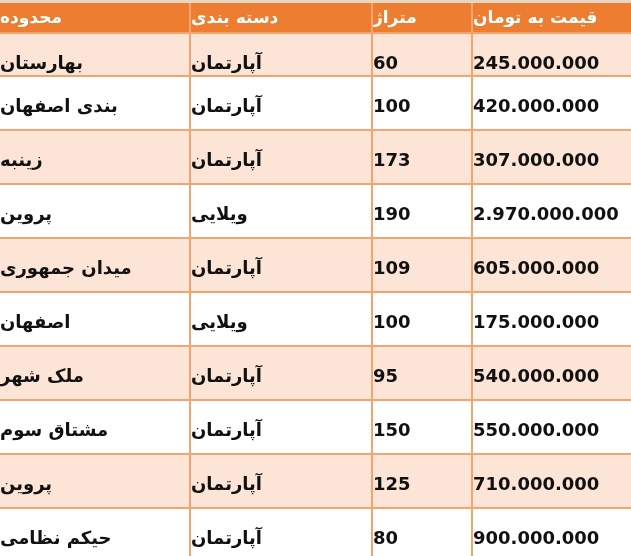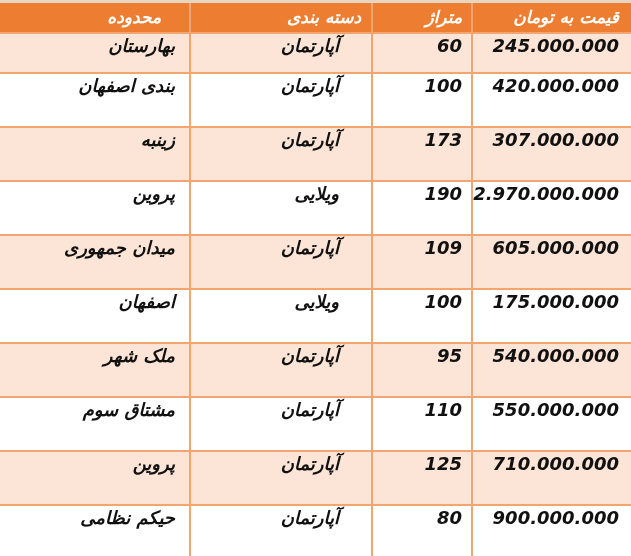--- a/index.html
+++ b/index.html
@@ -15,42 +15,41 @@
   }
   table.price-table {
     width: 631px;
     border-collapse: collapse;
     border-style: hidden; 
     table-layout: fixed;
     direction: rtl;
   }
   .price-table th, .price-table td {
     border: 2px solid var(--border, #f2a571);
-    text-align: right;
+    text-align: left;
     white-space: nowrap;
     overflow: hidden;
-    font-style: italic;
   }
   .price-table thead tr { height: 30px; }
   .price-table thead th {
     background: var(--header-bg, #ed7d31);
     color: var(--header-text, #ffffff);
     font-size: 17px;
     font-weight: bold;
     vertical-align: middle;
     line-height: 1.1;
   }
   .price-table tbody tr { height: 54px; }
   .price-table tbody tr:first-child { height: 40px; }
   .price-table tbody td {
     color: var(--text, #111111);
     font-size: 18px;
     font-weight: bold;
     vertical-align: top;
-    padding-top: 1px;
+    padding-top: 18px;
     line-height: 1.25;
     background: var(--row-even-bg, #ffffff);
   }
   .price-table tbody tr:nth-child(odd) td {
     background: var(--row-odd-bg, #fce4d6);
   }
   
   th.col-price, td.col-price       { padding-right: 12px; margin-top: 48px; }
   th.col-area, td.col-area         { padding-right: 9px; }
   th.col-category                  { padding-right: 10px; }
@@ -116,21 +115,21 @@
         <td class="col-district">اصفهان</td>
       </tr>
       <tr>
         <td class="col-price">540.000.000</td>
         <td class="col-area">95</td>
         <td class="col-category">آپارتمان</td>
         <td class="col-district">ملک شهر</td>
       </tr>
       <tr>
         <td class="col-price">550.000.000</td>
-        <td class="col-area">110</td>
+        <td class="col-area">150</td>
         <td class="col-category">آپارتمان</td>
         <td class="col-district">مشتاق سوم</td>
       </tr>
       <tr>
         <td class="col-price">710.000.000</td>
         <td class="col-area">125</td>
         <td class="col-category">آپارتمان</td>
         <td class="col-district">پروین</td>
       </tr>
       <tr>

